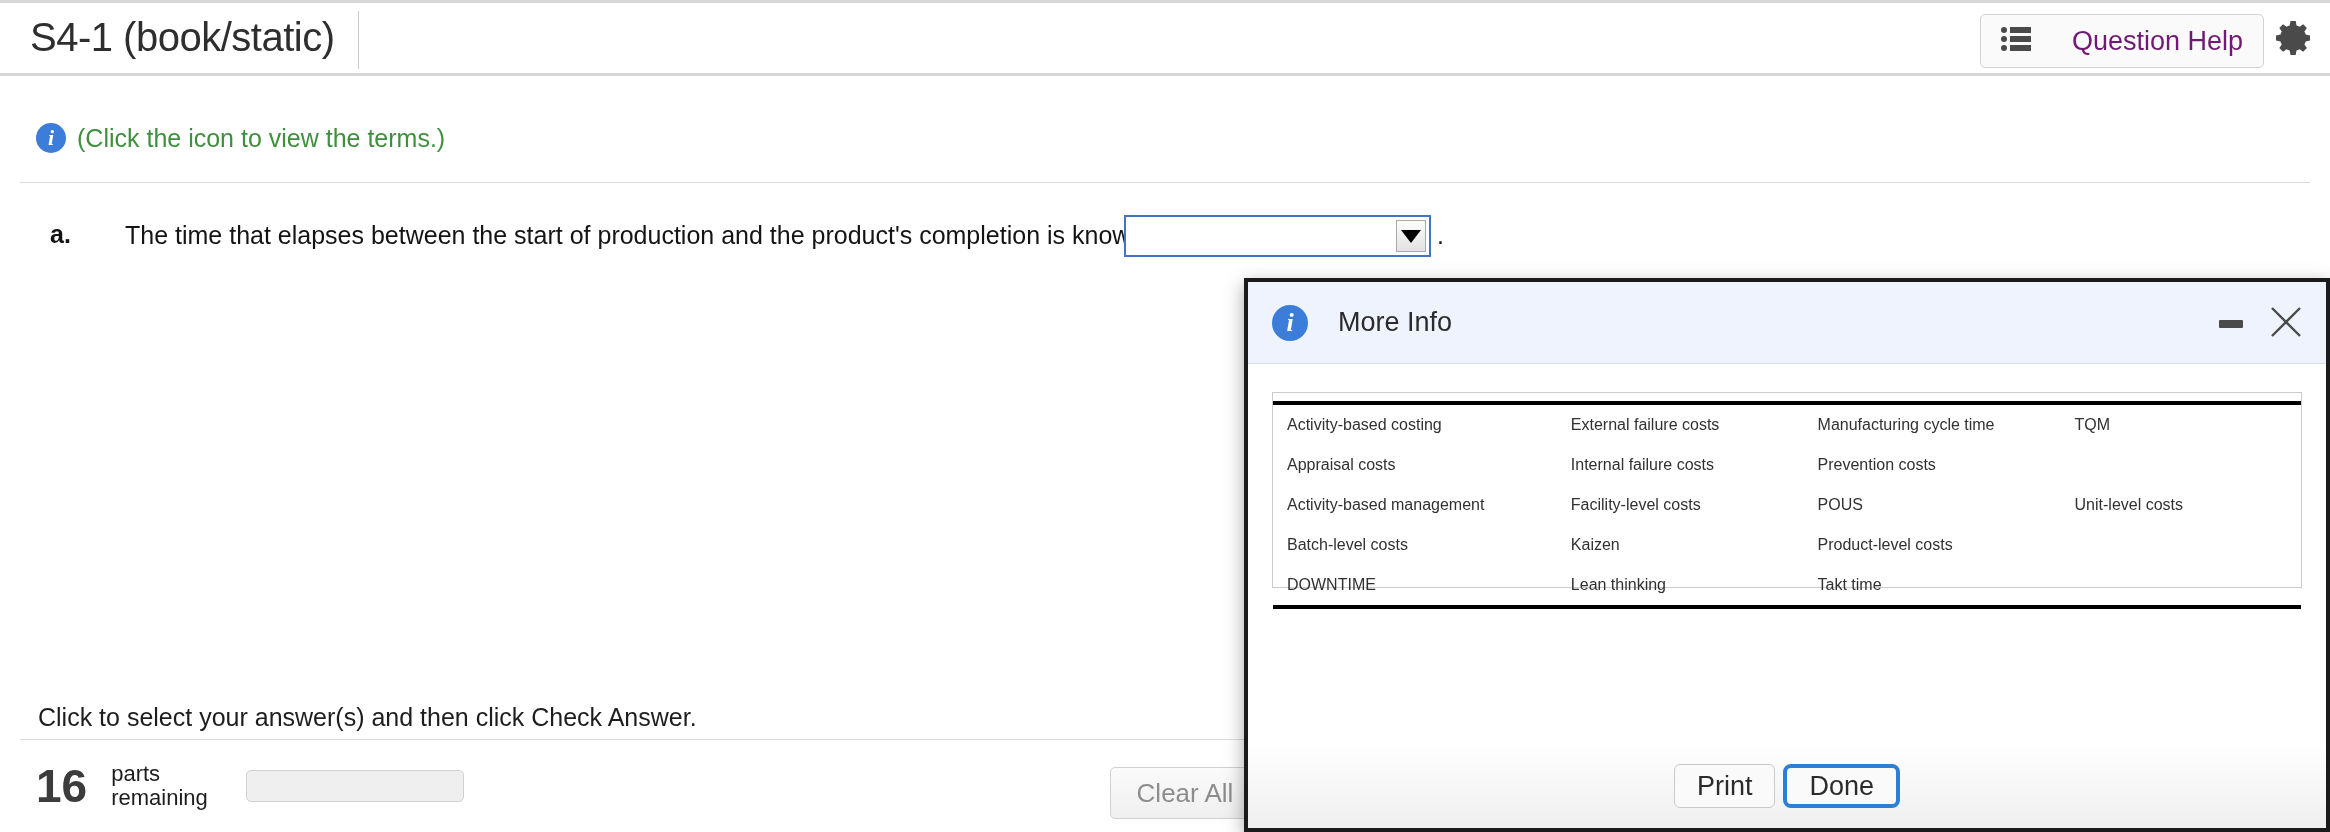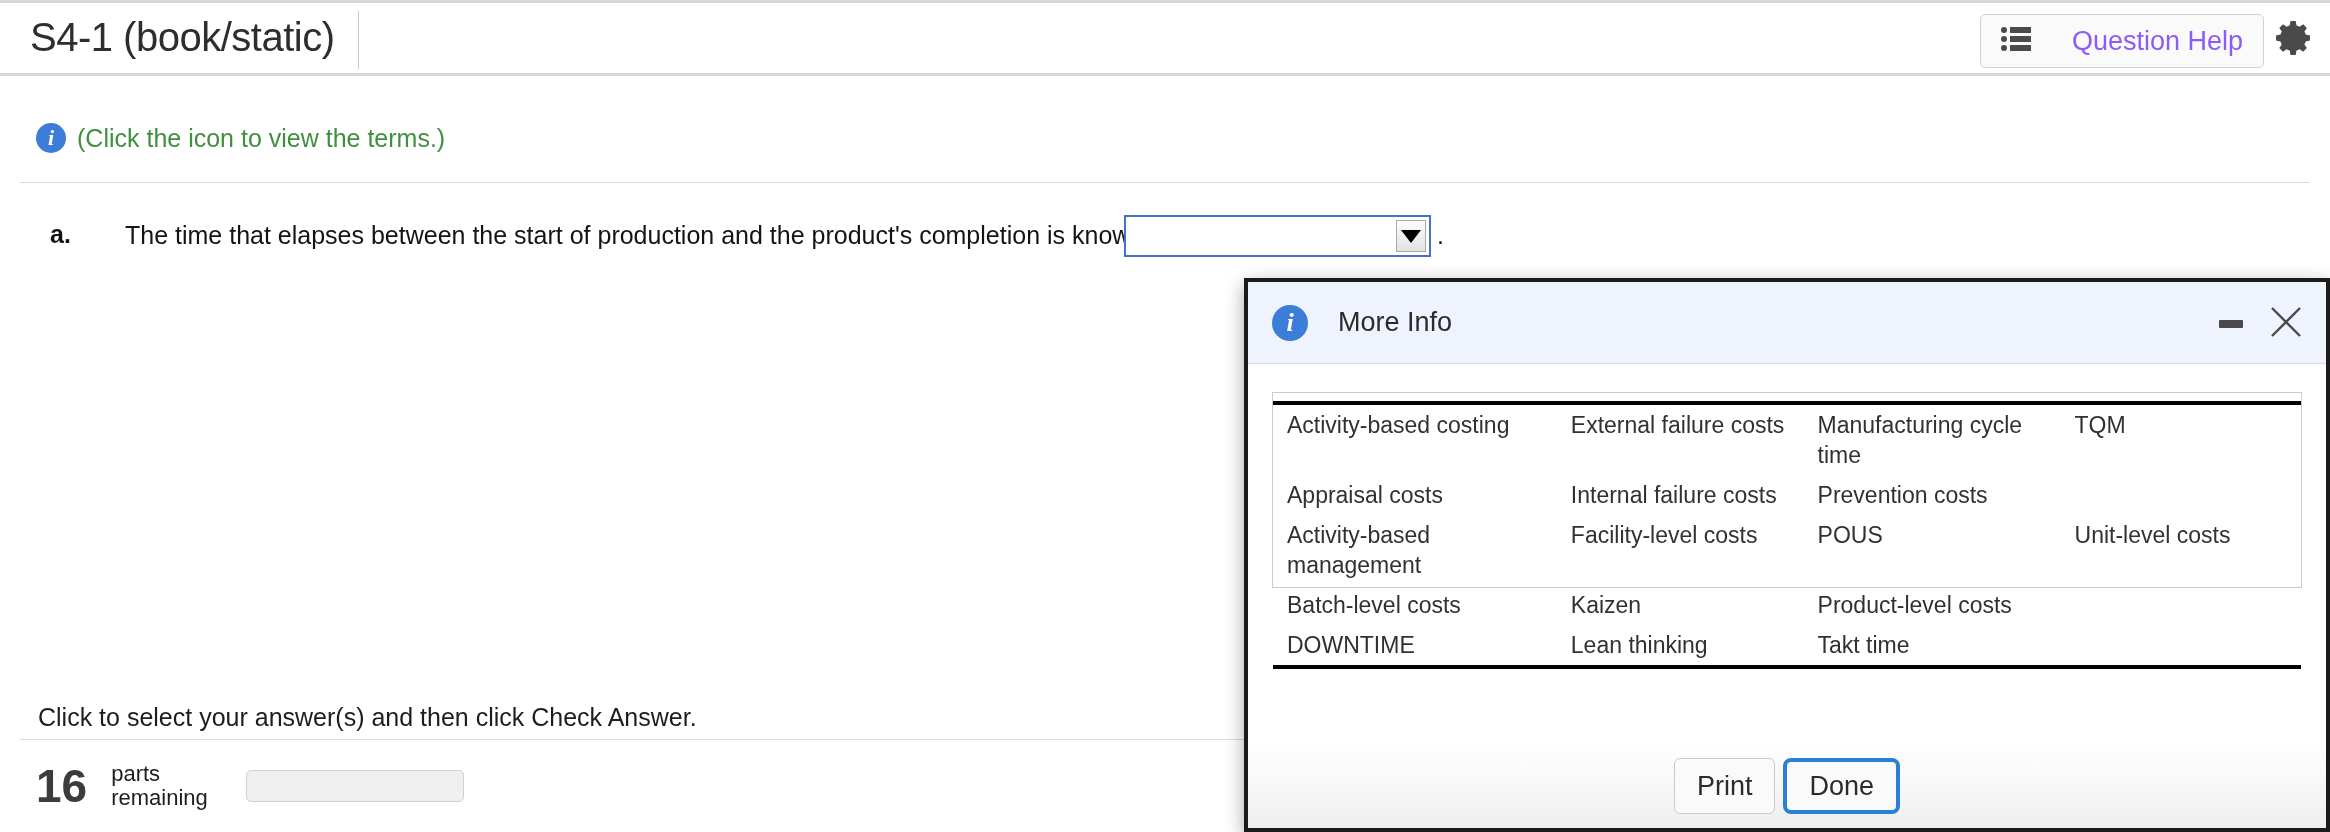--- a/index.html
+++ b/index.html
@@ -60,21 +60,21 @@
     border: 1px solid #cfd2d4;
     border-radius: 5px;
     display: flex;
     align-items: center;
     gap: 13px;
     cursor: pointer;
   }
   .qh-icon { display: block; }
   .question-help-label {
     font-size: 27px;
-    color: #8b5cf6;
+    color: #701a75;
     white-space: nowrap;
     margin-left: 28px;
   }
   .gear-btn {
     position: absolute;
     right: 12px;
     top: 14px;
     width: 46px;
     height: 46px;
     display: flex;
@@ -337,21 +337,21 @@
     height: 196px;
   }
   .terms-table {
     width: 100%;
     border-collapse: collapse;
     border-top: 4px solid #000000;
     border-bottom: 4px solid #000000;
     margin: 8px 0 0 0;
   }
   .terms-table td {
-    font-size: 23px;
+    font-size: 16px;
     color: #313131;
     padding: 5px 12px 5px 10px;
     vertical-align: top;
     line-height: 30px;
   }
   .terms-table td:nth-child(1) { width: 28%; padding-left: 14px; }
   .terms-table td:nth-child(2) { width: 24%; }
   .terms-table td:nth-child(3) { width: 25%; }
   .terms-table td:nth-child(4) { width: 23%; }
 
@@ -362,21 +362,21 @@
     width: 100%;
     height: 84px;
     background: linear-gradient(#ffffff, #efefef);
     display: flex;
     align-items: center;
     justify-content: center;
     gap: 8px;
   }
   .dlg-btn {
     min-width: 94px;
-    height: 56px;
+    height: 44px;
     padding: 0 22px;
     background: #fafafa;
     border: 1px solid #c8cacc;
     border-radius: 6px;
     font-size: 27px;
     color: #2b2b2b;
     display: flex;
     align-items: center;
     justify-content: center;
     cursor: pointer;
@@ -442,20 +442,21 @@
     <span class="parts-count">16</span>
     <span class="parts-label">
       <span>parts</span><br>
       <span>remaining</span>
     </span>
     <span class="progress-track">
       <span class="progress-fill" id="progress-fill" style="width: 8%;"></span>
     </span>
   </div>
 
+  <div class="clear-all-btn">Clear All</div>
 
   <div class="dialog">
 
     <div class="dialog-header">
       <span class="dlg-info-circle">i</span>
       <span class="dialog-title">More Info</span>
 
       <span class="dlg-min-btn"></span>
 
       <span class="dlg-close-btn">

